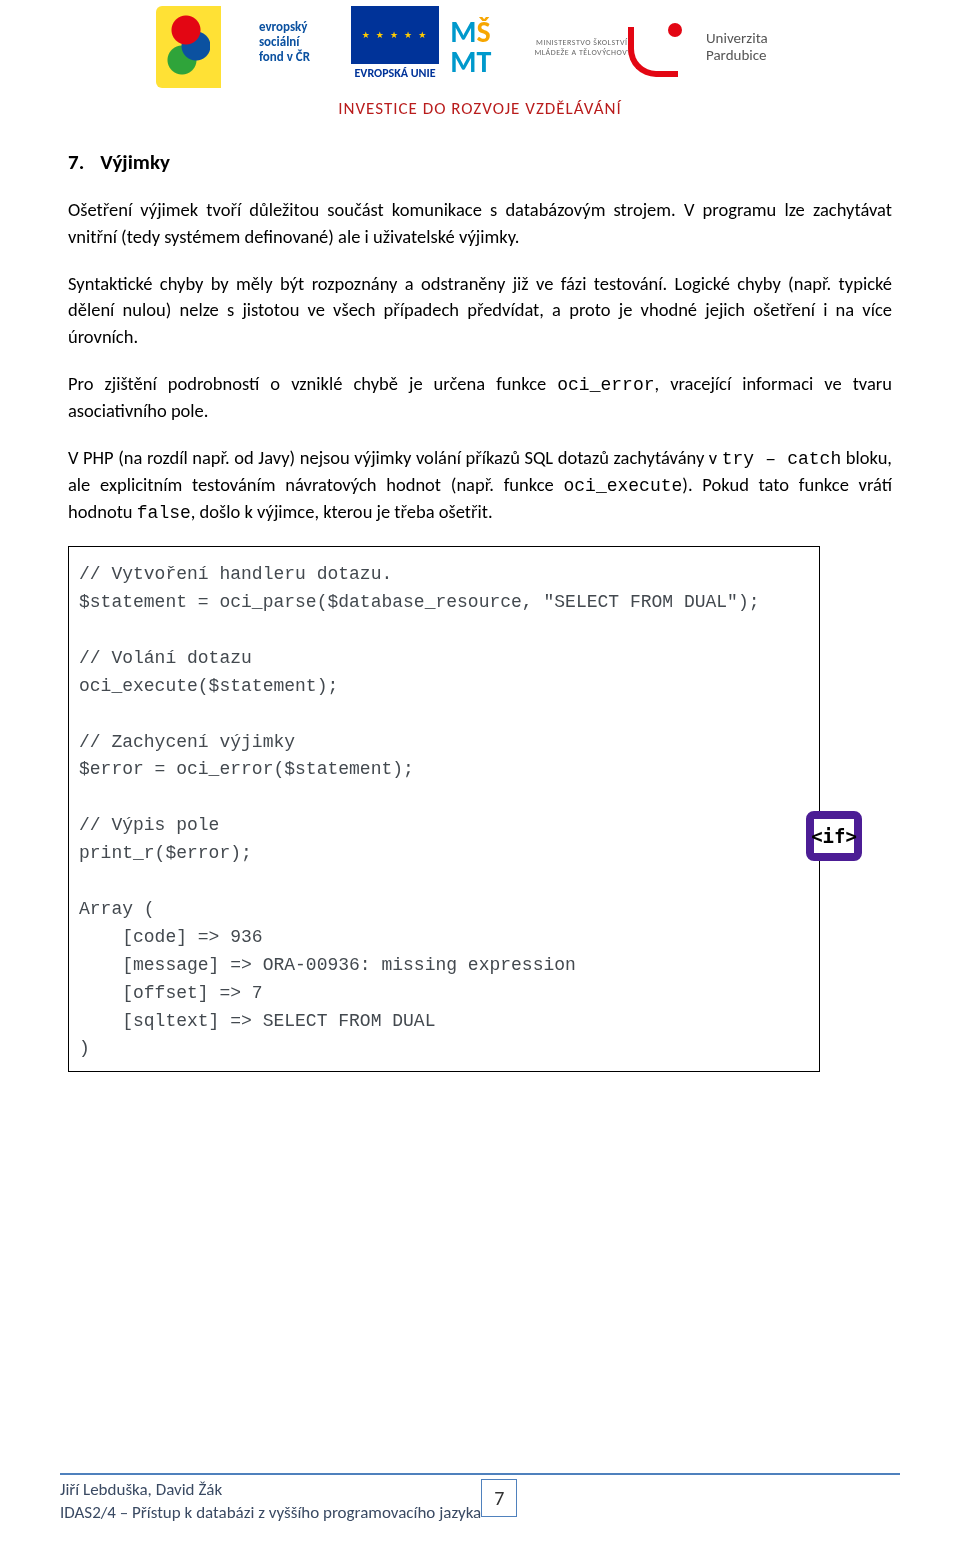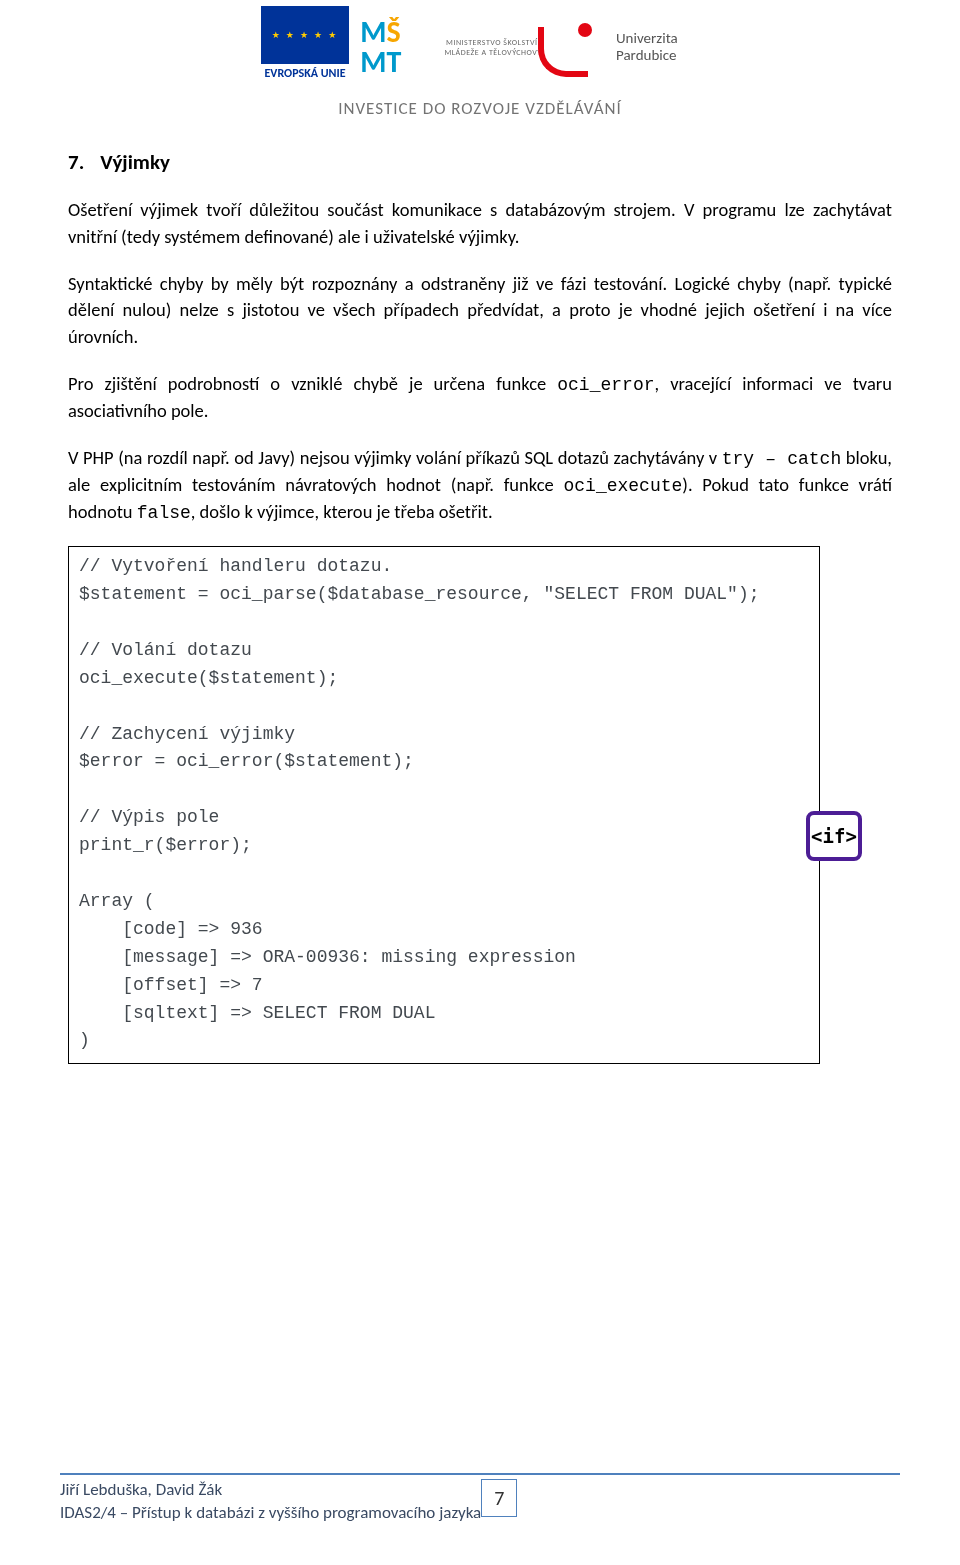--- a/index.html
+++ b/index.html
@@ -40,56 +40,56 @@
   .op-label{font-size:8px;font-weight:700;text-align:center;line-height:1.1;margin-top:4px;}
   .logo-up{width:176px;height:82px;display:flex;align-items:center;gap:18px;}
   .up-mark{width:60px;height:60px;position:relative;}
   .up-mark::before{content:"";position:absolute;left:0;bottom:0;width:44px;height:44px;border:6px solid #e30613;border-top:none;border-right:none;border-radius:0 0 0 28px;}
   .up-mark::after{content:"";position:absolute;right:6px;top:6px;width:14px;height:14px;border-radius:50%;background:#e30613;}
   .up-text{font-size:15px;color:#555;line-height:1.15;}
   .tagline{
     text-align:center;
     font-size:17px;
     letter-spacing:1px;
-    color:#737373;
+    color:#b91c1c;
     margin-top:10px;
     margin-bottom:30px;
   }
   .content { padding: 0 8px; }
   .heading {
     font-size: 21px;
     font-weight: 700;
     margin-bottom: 22px;
   }
   .heading .num { display:inline-block; margin-right: 16px; }
   p.body {
     font-size: 18.5px;
     line-height: 1.45;
     text-align: justify;
     margin-bottom: 20px;
   }
   .mono { font-family: Consolas, "Courier New", monospace; font-size: 18px; }
   .codebox {
     border: 1px solid #000;
-    padding: 6px 10px 8px 10px;
+    padding: 14px 10px 8px 10px;
     font-family: Consolas, "Courier New", monospace;
     font-size: 18px;
     line-height: 1.55;
     white-space: pre;
     width: 752px;
     color:#43494f;
     margin-bottom: 8px;
   }
   .side-icon {
     position: absolute;
     right: 38px;
     top: 662px;
     width: 56px;
     height: 50px;
-    border: 4px solid #4c1d95;
+    border: 8px solid #4c1d95;
     border-radius: 8px;
     display:flex;align-items:center;justify-content:center;
     font-family: Consolas, monospace;
     font-weight:700;
     font-size:19px;
     background:#fff;
   }
   .footer {
     position: absolute;
     left: 60px; right: 60px; bottom: 40px;
@@ -105,20 +105,27 @@
     line-height:1;
   }
   .content-wrap { position: relative; }
 </style>
 </head>
 <body>
 
 <div class="page">
   <div class="logos">
     <div class="logo-slot">
+      <div class="logo-esf">
+        <div class="logo-esf-text" style="white-space:pre;">evropský
+sociální
+fond v ČR</div>
+      </div>
+    </div>
+    <div class="logo-slot">
       <div class="logo-eu">
         <div class="eu-flag"></div>
         <div class="eu-label">EVROPSKÁ UNIE</div>
       </div>
     </div>
     <div class="logo-slot">
       <div class="logo-msmt">
         <div class="msmt-glyph">
           <span>M</span><span class="s">Š</span><br><span>M</span><span>T</span>
         </div>

